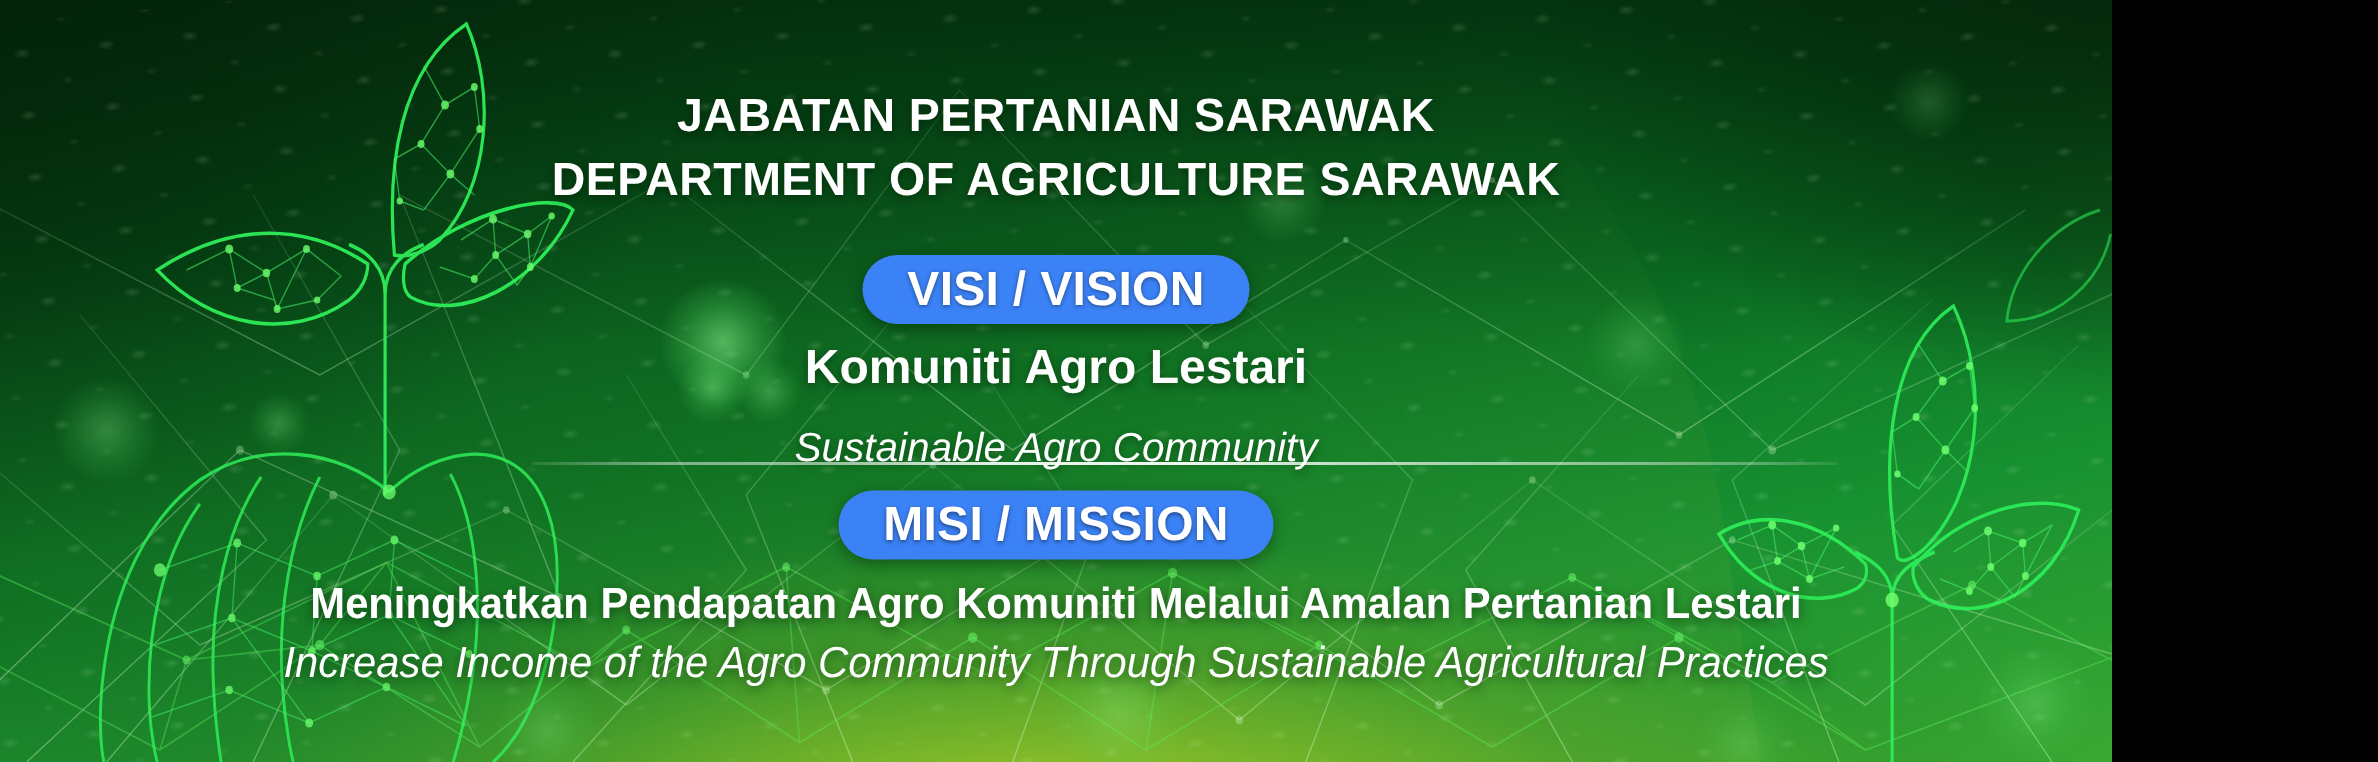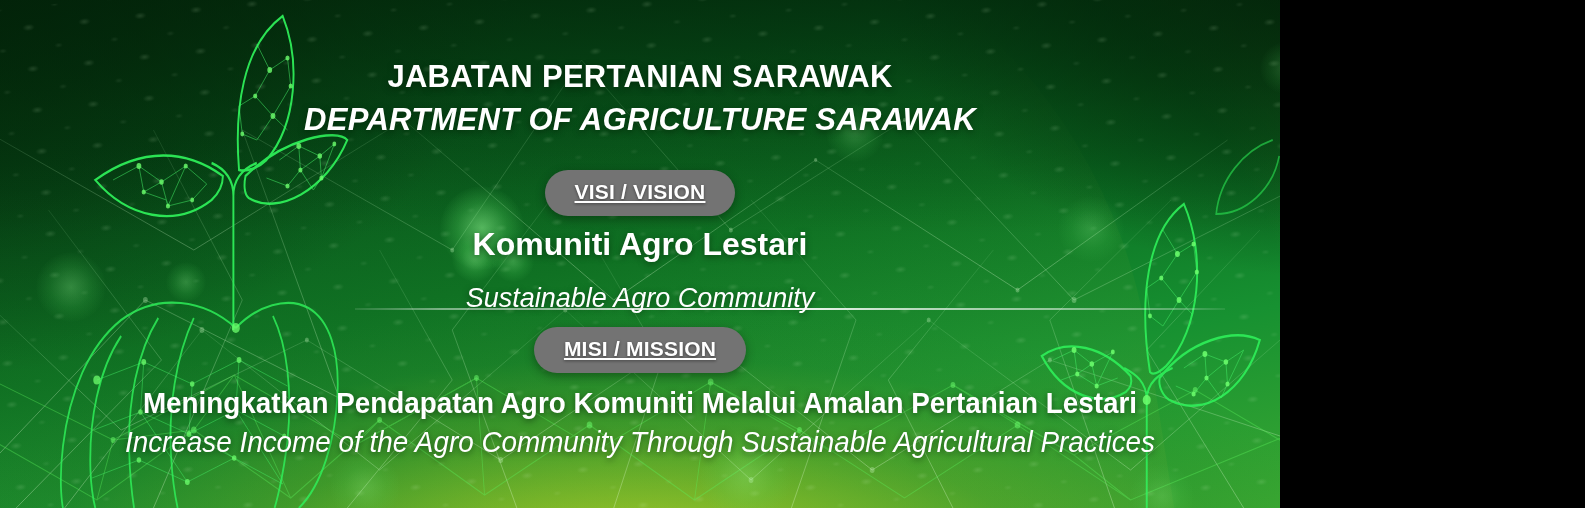--- a/index.html
+++ b/index.html
@@ -3,21 +3,21 @@
 <meta charset="utf-8">
 <style>
   html, body {
     margin: 0;
     padding: 0;
     background: #000;
   }
 
   #banner {
     position: relative;
-    width: 1280px;
+    width: 1408px;
     height: 508px;
     overflow: hidden;
     font-family: "Liberation Sans", sans-serif;
     background: #0a6e1e;
     user-select: none;
   }
 
   
   .layer {
     position: absolute;
@@ -148,34 +148,33 @@
   .org-title {
     position: absolute;
     left: 0; right: 0;
     top: 55px;
     font-size: 31px;
     font-weight: bold;
     letter-spacing: 0.3px;
     line-height: 43px;
     text-shadow: 0 2px 6px rgba(0, 25, 0, 0.55);
   }
-  .org-title .line2 { display: block; font-size: 31px; font-style: italic; }
+  .org-title .line2 { display: block; font-size: 31px; }
 
   .pill {
     display: inline-block;
-    background: #737373;
+    background: #3b82f6;
     border-radius: 26px;
     padding: 6px 30px 8px;
-    font-size: 21px;
+    font-size: 32px;
     font-weight: bold;
     line-height: 32px;
     letter-spacing: 0.2px;
     box-shadow: 0 3px 10px rgba(0, 20, 0, 0.40);
     text-shadow: 0 1px 3px rgba(0, 0, 0, 0.45);
-    text-decoration: underline;
   }
 
   .vision-block {
     position: absolute;
     left: 0; right: 0;
     top: 170px;
   }
   .vision-title {
     margin-top: 10px;
     font-size: 32px;

